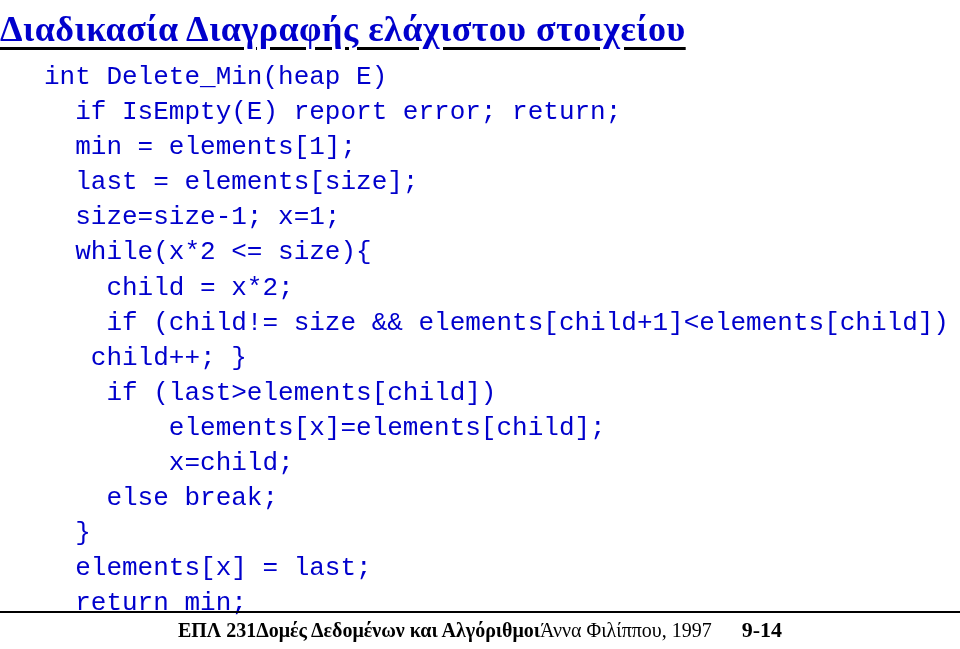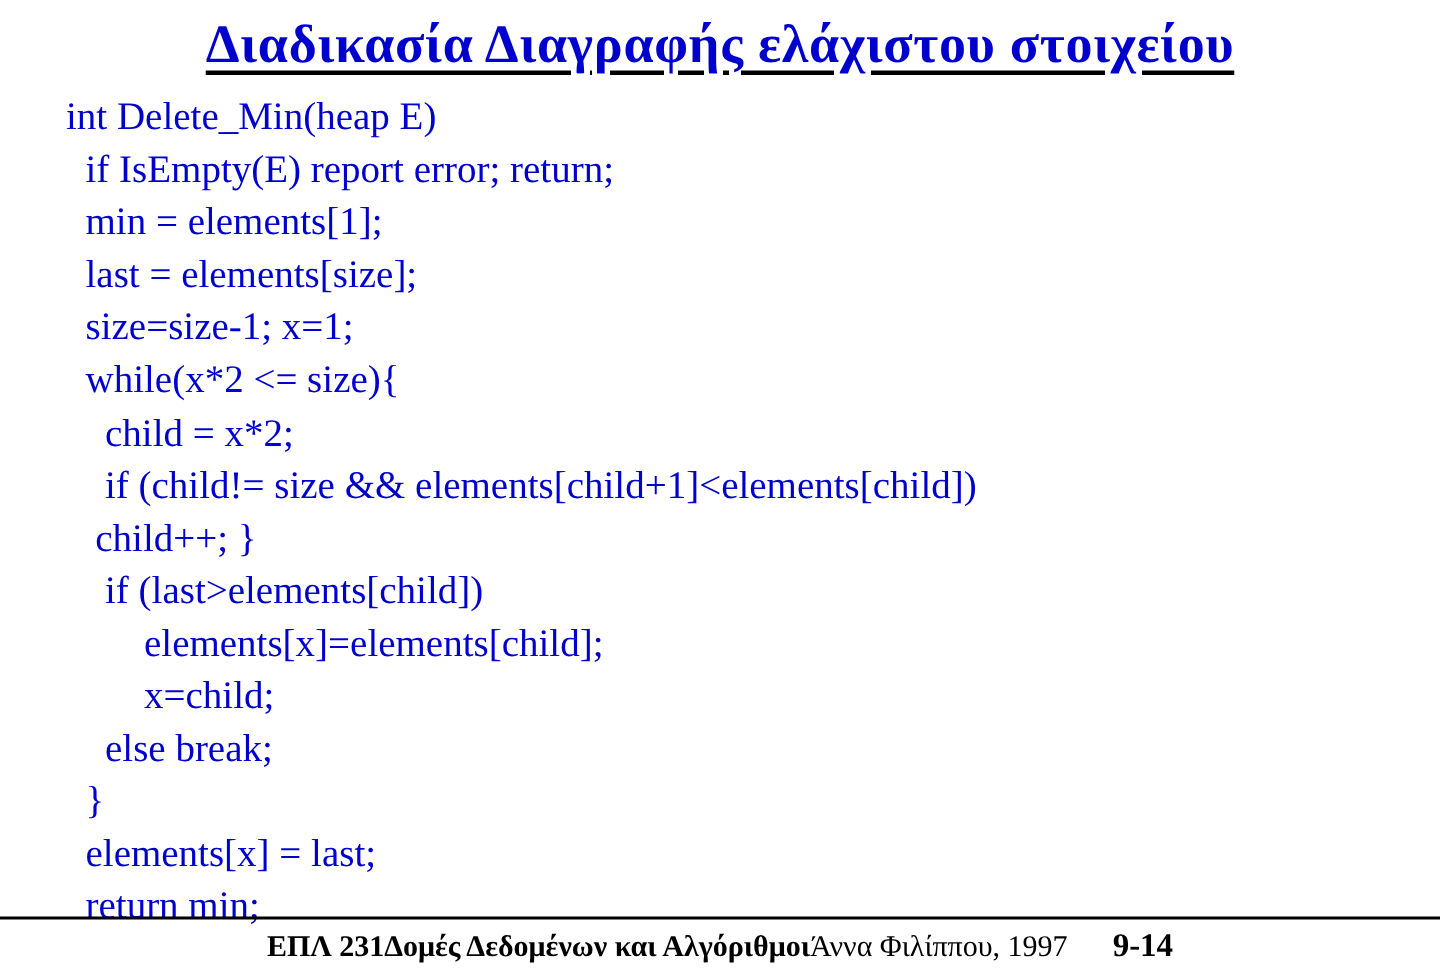--- a/index.html
+++ b/index.html
@@ -12,34 +12,34 @@
     position: relative;
     overflow: hidden;
   }
   .slide {
     width: 960px;
     height: 649px;
     position: relative;
     box-sizing: border-box;
   }
   .title {
-    text-align: center;
+    text-align: left;
     color: #0000cc;
     font-size: 36px;
     font-weight: bold;
     padding-top: 8px;
     padding-bottom: 4px;
     text-decoration: underline;
     text-decoration-color: #000;
     text-underline-offset: 6px;
     letter-spacing: 0.5px;
   }
   .code-block {
     padding: 6px 44px 0 44px;
-    font-family: Liberation Serif, serif;
+    font-family: Liberation Mono, monospace;
     font-size: 26px;
     color: #0000cc;
     line-height: 1.35;
     white-space: pre;
   }
   .footer-rule {
     position: absolute;
     left: 0;
     right: 0;
     bottom: 36px;

